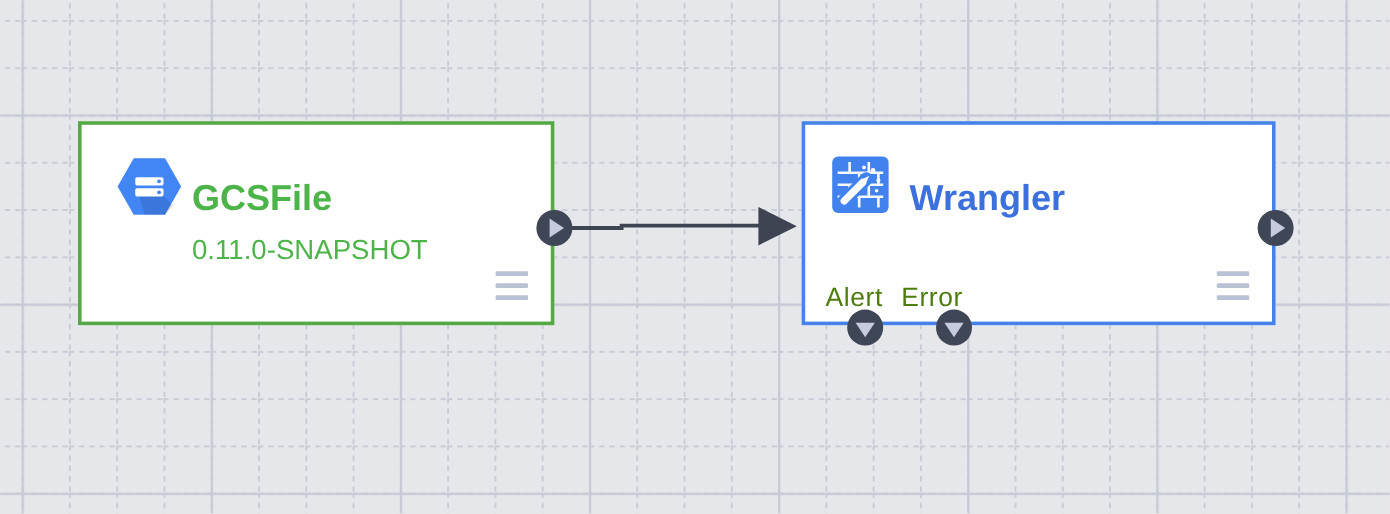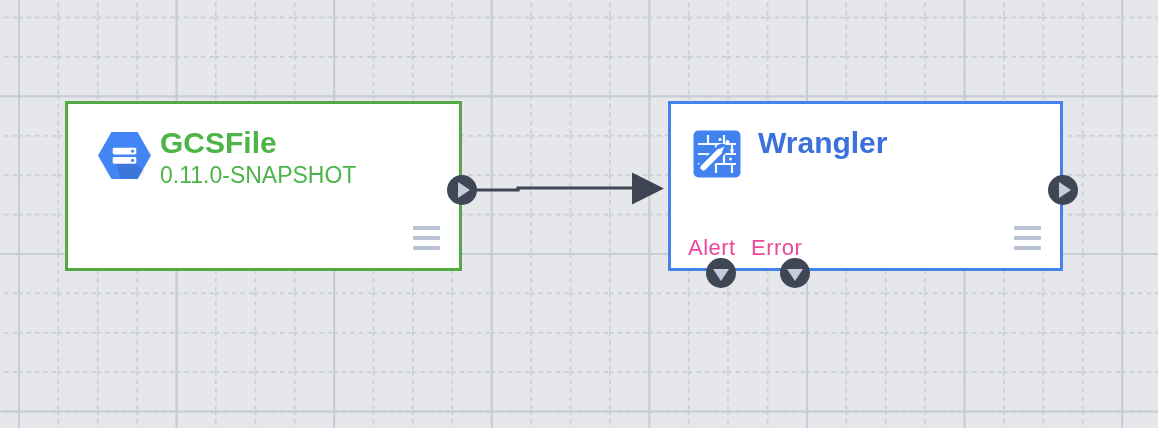--- a/index.html
+++ b/index.html
@@ -9,37 +9,37 @@
   .wires{pointer-events:none;}
   .node{position:absolute;top:101px;height:170px;background:#ffffff;z-index:2;}
   .node.green{left:65px;width:397px;border:3px solid #55a945;}
   .node.blue{left:668px;width:395px;border:3px solid #4583ea;padding-left:44px;}
   .icon{position:absolute;display:block;line-height:0;}
   .node.green .icon{left:29px;top:25px;}
   .node.blue .icon{left:22px;top:26px;}
   .meta{position:absolute;}
   .node.green .meta{left:92px;top:22px;}
   .node.blue .meta{left:87px;top:22px;}
-  .title{font-size:30px;font-weight:bold;line-height:34px;}
-  .version{font-size:23px;line-height:26px;margin-top:2px;}
+  .title{font-size:30px;font-weight:bold;line-height:34px;margin-top:23px;}
+  .version{font-size:23px;line-height:26px;margin-top:12px;}
   .node.green .title,.node.green .version{color:#4db449;}
   .node.blue .title,.node.blue .version{color:#3c70dd;}
   .menu{position:absolute;right:19px;bottom:18px;width:27px;cursor:pointer;}
   .menu i{display:block;height:4.5px;background:#b9c1d4;border-radius:1px;margin-top:5.5px;}
   .menu i:first-child{margin-top:0;}
   .port{position:absolute;width:30px;height:30px;border-radius:50%;background:#3f4756;
         display:flex;align-items:center;justify-content:center;z-index:3;cursor:pointer;}
   .port-out{top:71px;right:-18px;}
   .tri-right{width:0;height:0;border-left:12px solid #c6ccdc;
              border-top:8px solid transparent;border-bottom:8px solid transparent;margin-left:4px;}
   .tri-down{width:0;height:0;border-top:12px solid #c6ccdc;
             border-left:8px solid transparent;border-right:8px solid transparent;margin-top:3px;}
   .port-alert{left:35px;top:154px;}
   .port-error{left:109px;top:154px;}
-  .bottom-label{position:absolute;top:131px;font-size:22px;color:#ec4899;letter-spacing:0.5px;}
+  .bottom-label{position:absolute;top:131px;font-size:22px;color:#4d7c0f;letter-spacing:0.5px;}
   .label-alert{left:17px;}
   .label-error{left:80px;}
 </style>
 </head>
 <body>
 
 <div class="canvas">
 
   <svg class="grid" width="1158" height="428">
     <defs>

